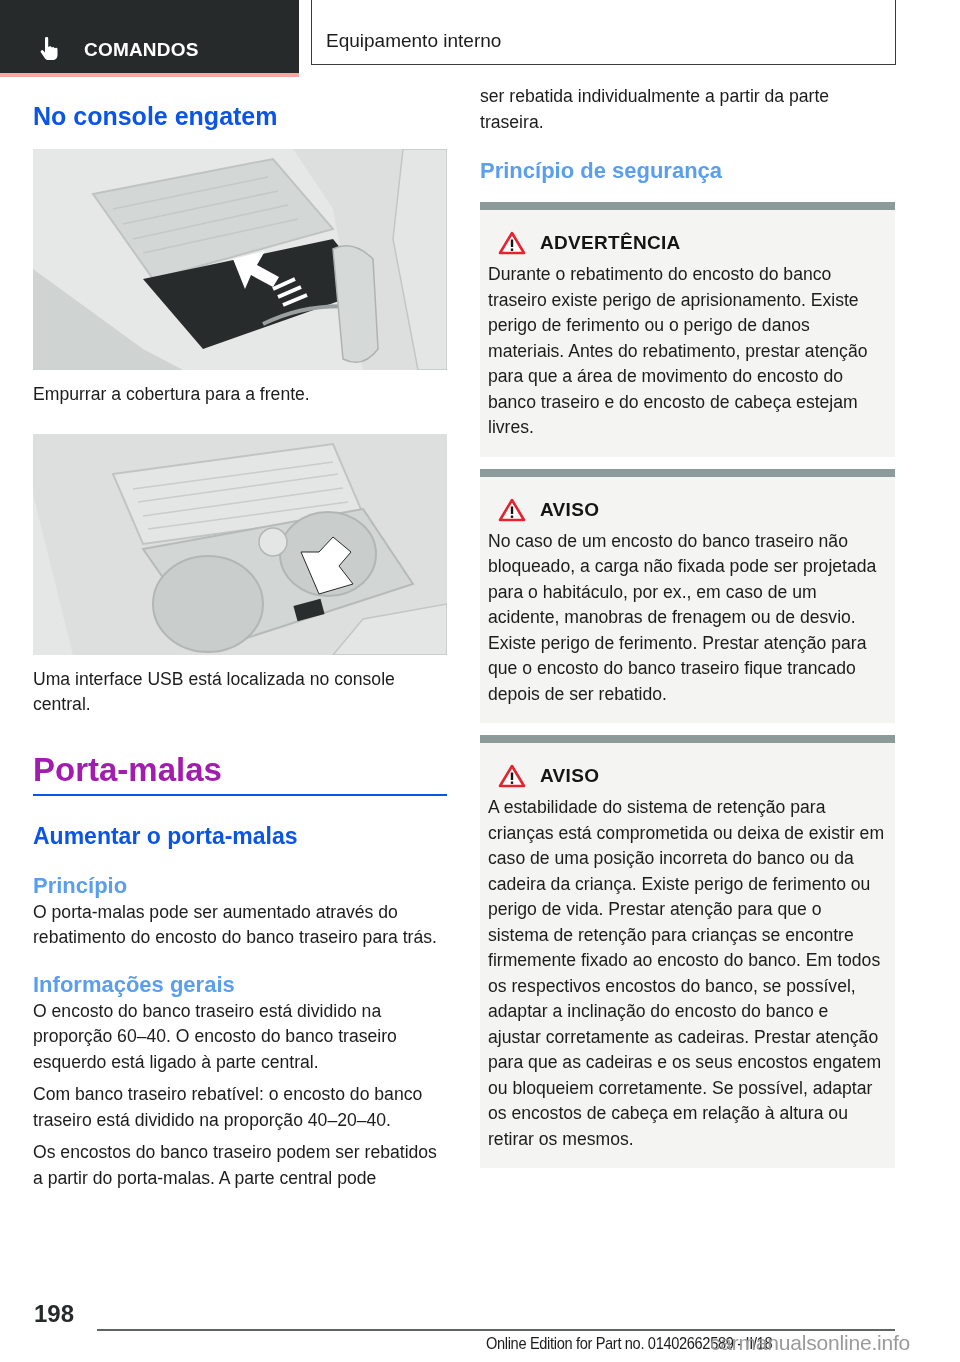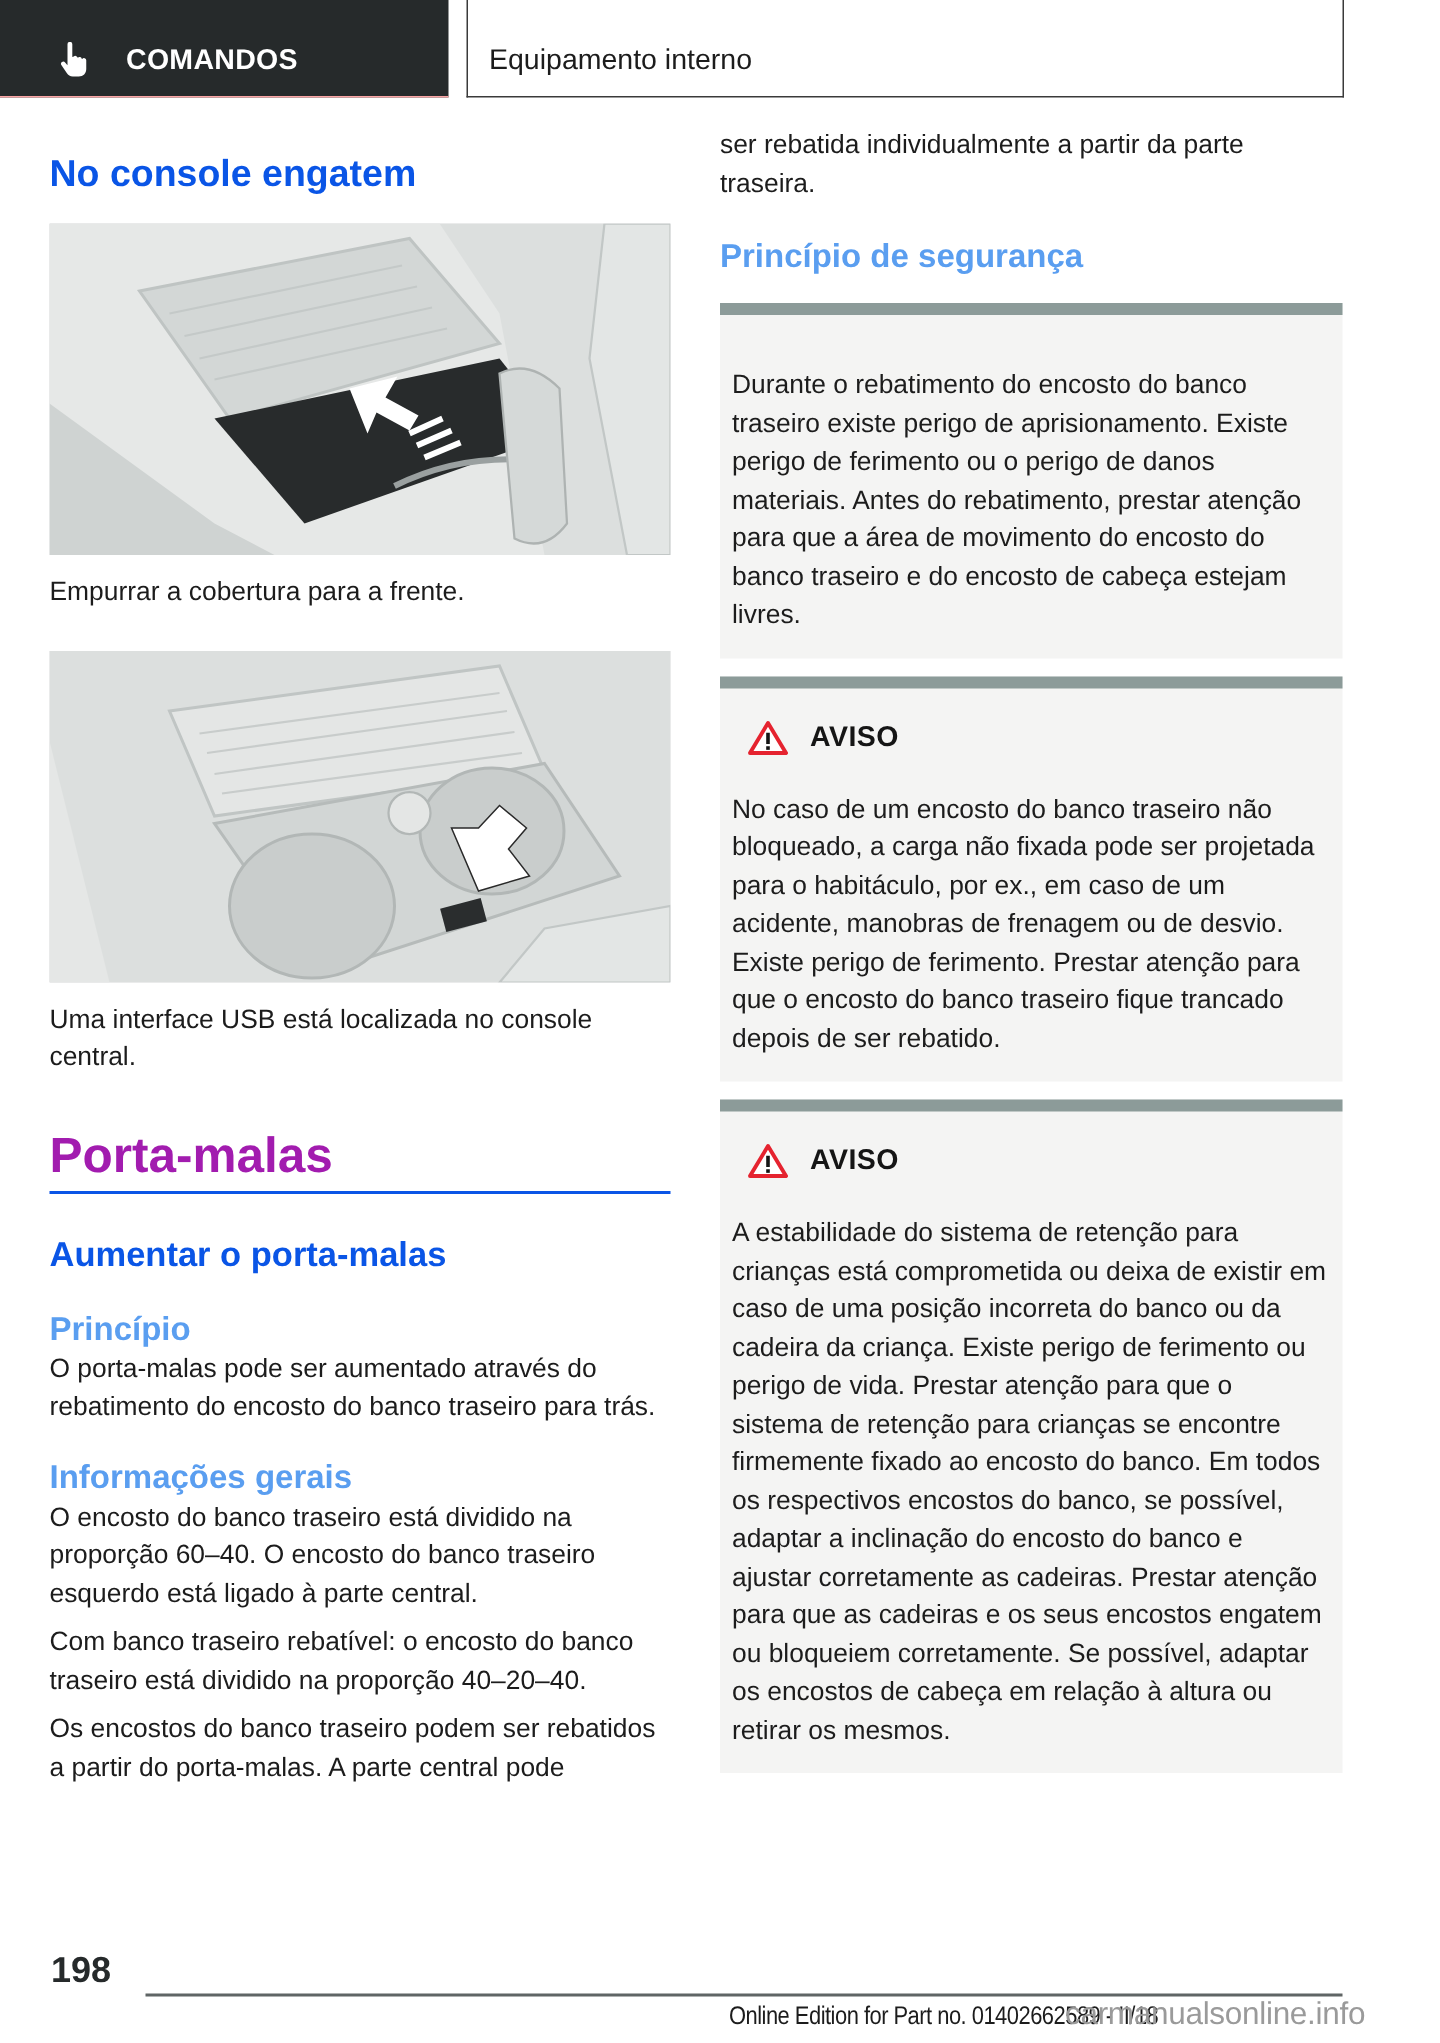--- a/index.html
+++ b/index.html
@@ -1,20 +1,20 @@
 <!DOCTYPE html>
 <html><head>
 <meta charset="utf-8">
 <style>
   * { box-sizing: border-box; margin: 0; padding: 0; }
   html, body { width: 960px; height: 1362px; background: #ffffff; overflow: hidden; }
   body { position: relative; font-family: "Liberation Sans", sans-serif; color: #1c1c1c; }
 
   
-  .hdr-dark { position: absolute; left: 0; top: 0; width: 299px; height: 65px; background: #262a2b; border-bottom: 1px solid #fca5a5; display: flex; align-items: flex-end; padding: 0 0 12px 40px; }
+  .hdr-dark { position: absolute; left: 0; top: 0; width: 299px; height: 77px; background: #262a2b; border-bottom: 4px solid #fca5a5; display: flex; align-items: flex-end; padding: 0 0 12px 40px; }
   .hdr-dark .hand { width: 22px; height: 24px; margin-right: 22px; }
   .hdr-dark .title { color: #ffffff; font-weight: bold; font-size: 19px; letter-spacing: 0.2px; }
   .hdr-box { position: absolute; left: 311px; top: -2px; width: 585px; height: 67px; border: 1.5px solid #3a3a3a; border-top: none; display: flex; align-items: flex-end; padding: 0 0 12px 14px; }
   .hdr-box .title { font-size: 19px; color: #1c1c1c; }
 
   
   .col-left { position: absolute; left: 33px; top: 100px; width: 414px; }
   .col-right { position: absolute; left: 480px; top: 84px; width: 415px; }
 
   h2.sec { color: #0a55e6; font-weight: bold; font-size: 25px; line-height: 32px; }
@@ -24,21 +24,21 @@
   p.txt { font-size: 17.6px; line-height: 25.5px; color: #1c1c1c; }
 
   .figure { width: 414px; height: 221px; background: #d9dcdb; position: relative; overflow: hidden; }
 
   .rule-blue { height: 2px; background: #0a55e6; width: 414px; }
 
   .warn { width: 415px; background: #f4f4f3; border-top: 8px solid #8c9b99; padding: 16px 10px 16px 8px; }
   .warn-head { display: flex; align-items: center; height: 34px; }
   .warn-head .tri { width: 28px; height: 24px; margin: 0 14px 0 10px; }
   .warn-head .lbl { font-weight: bold; font-size: 19px; color: #151515; letter-spacing: 0.3px; }
-  .warn .txt { font-size: 17.6px; line-height: 25.5px; margin-top: 18px; }
+  .warn .txt { font-size: 17.6px; line-height: 25.5px; margin-top: 2px; }
 
   
   .pg { position: absolute; left: 34px; top: 1300px; font-weight: bold; font-size: 24px; color: #262a2b; }
   .ftline { position: absolute; left: 97px; top: 1329px; width: 798px; height: 2px; background: #5f6565; }
   .edition { position: absolute; left: 486px; top: 1334px; font-size: 17px; color: #1c1c1c; letter-spacing: -0.4px; transform: scaleX(0.86); transform-origin: left top; white-space: nowrap; }
   .watermark { position: absolute; left: 710px; top: 1331px; font-size: 21px; color: #9a9a9a; white-space: nowrap; letter-spacing: -0.2px; }
 </style>
 </head>
 <body>
 
@@ -101,20 +101,28 @@
   <p class="txt">O encosto do banco traseiro está dividido na proporção 60–40. O encosto do banco traseiro esquerdo está ligado à parte central.</p>
   <p class="txt" style="margin-top:7px;">Com banco traseiro rebatível: o encosto do banco traseiro está dividido na proporção 40–20–40.</p>
   <p class="txt" style="margin-top:7px;">Os encostos do banco traseiro podem ser rebatidos a partir do porta-malas. A parte central pode</p>
 </div>
 
 <div class="col-right">
   <p class="txt">ser rebatida individualmente a partir da parte traseira.</p>
   <h3 class="minor" style="margin-top:22px;">Princípio de segurança</h3>
 
   <div class="warn" style="margin-top:17px;">
+    <div class="warn-head">
+      <svg class="tri" viewBox="0 0 28 24">
+        <path d="M14 2 L26 22 H2 Z" fill="#ffffff" stroke="#e5232f" stroke-width="2.6" stroke-linejoin="round"></path>
+        <rect x="12.8" y="8.5" width="2.4" height="7.5" fill="#151515"></rect>
+        <rect x="12.8" y="17.5" width="2.4" height="2.4" fill="#151515"></rect>
+      </svg>
+      <span class="lbl">ADVERTÊNCIA</span>
+    </div>
     <p class="txt">Durante o rebatimento do encosto do banco traseiro existe perigo de aprisionamento. Existe perigo de ferimento ou o perigo de danos materiais. Antes do rebatimento, prestar atenção para que a área de movimento do encosto do banco traseiro e do encosto de cabeça estejam livres.</p>
   </div>
 
   <div class="warn" style="margin-top:12px;">
     <div class="warn-head">
       <svg class="tri" viewBox="0 0 28 24">
         <path d="M14 2 L26 22 H2 Z" fill="#ffffff" stroke="#e5232f" stroke-width="2.6" stroke-linejoin="round"></path>
         <rect x="12.8" y="8.5" width="2.4" height="7.5" fill="#151515"></rect>
         <rect x="12.8" y="17.5" width="2.4" height="2.4" fill="#151515"></rect>
       </svg>

